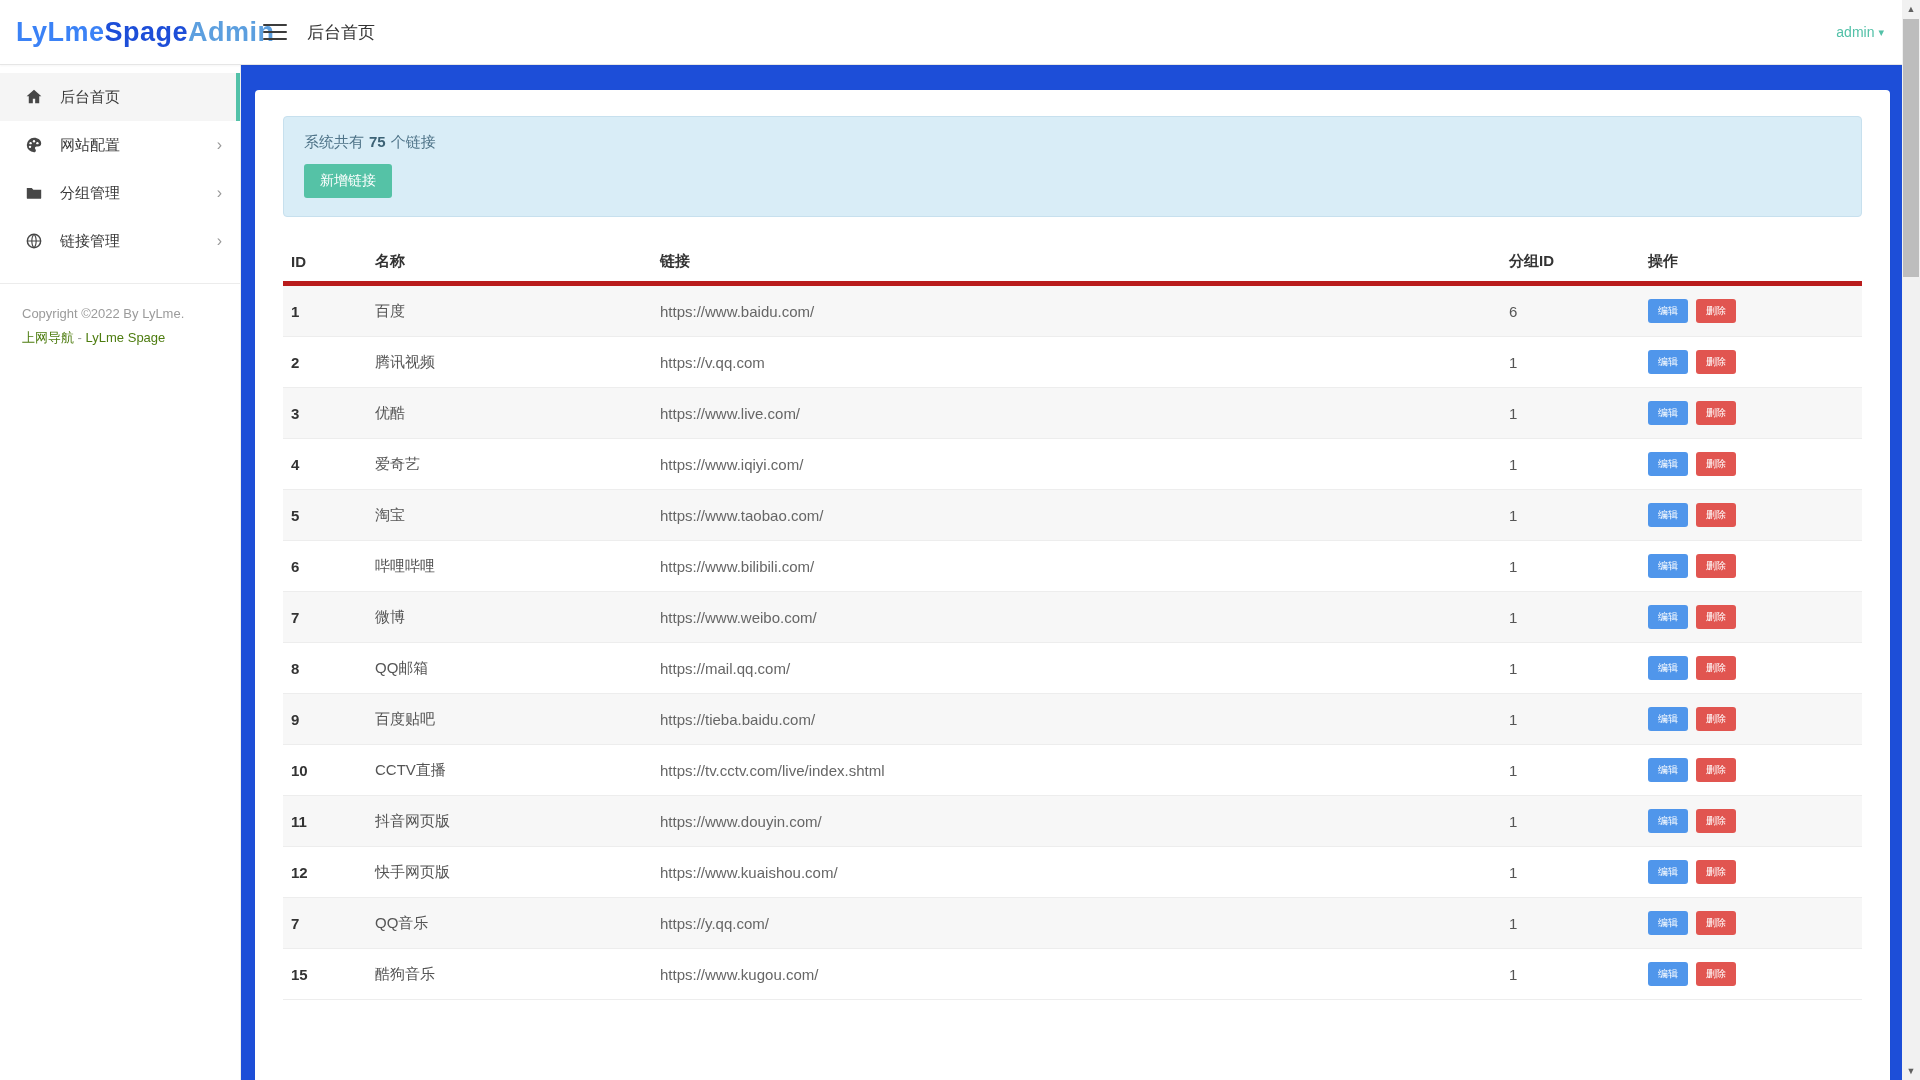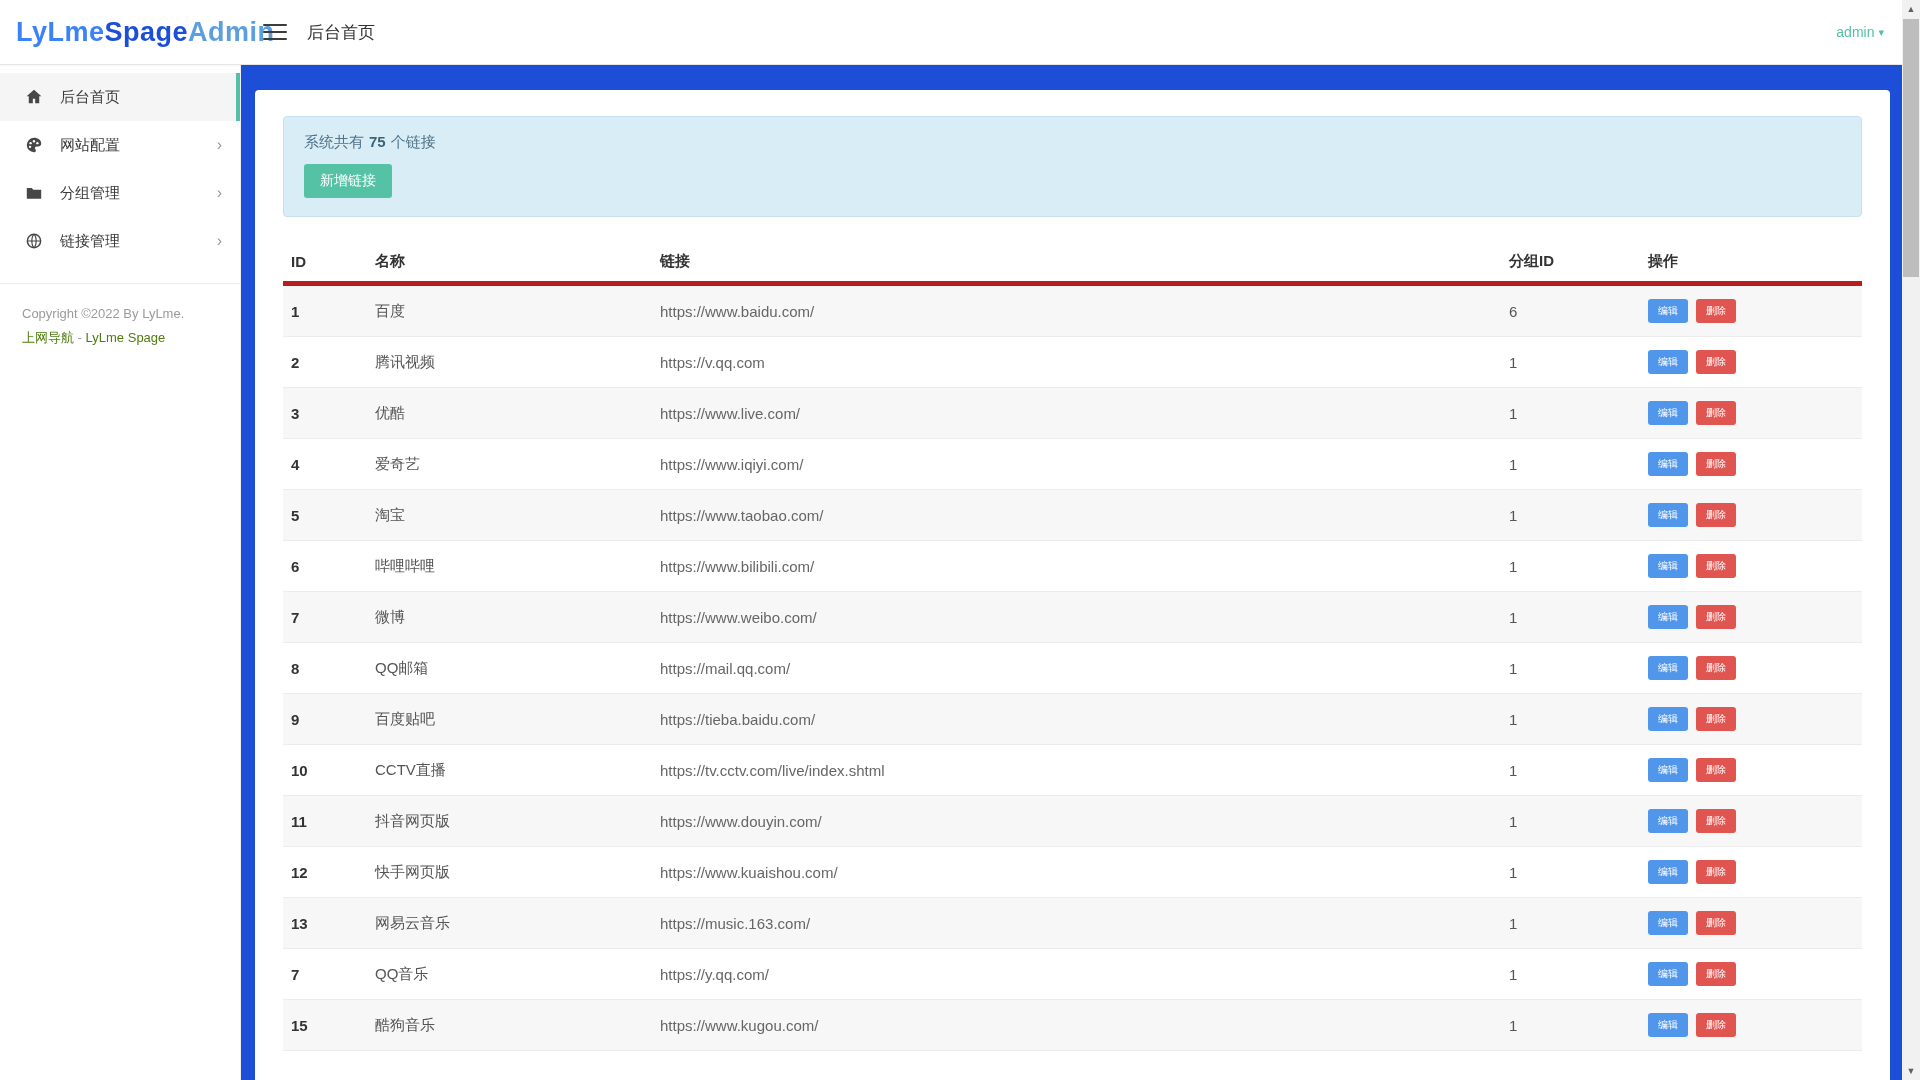--- a/index.html
+++ b/index.html
@@ -251,27 +251,20 @@
             <td class="c-actions"><button class="btn-edit">编辑</button><button class="btn-del">删除</button></td>
           </tr>
           <tr>
             <td class="c-id">12</td>
             <td class="c-name">快手网页版</td>
             <td class="c-url">https://www.kuaishou.com/</td>
             <td class="c-group">1</td>
             <td class="c-actions"><button class="btn-edit">编辑</button><button class="btn-del">删除</button></td>
           </tr>
           <tr>
-            <td class="c-id">13</td>
-            <td class="c-name">网易云音乐</td>
-            <td class="c-url">https://music.163.com/</td>
-            <td class="c-group">1</td>
-            <td class="c-actions"><button class="btn-edit">编辑</button><button class="btn-del">删除</button></td>
-          </tr>
-          <tr>
             <td class="c-id">7</td>
             <td class="c-name">QQ音乐</td>
             <td class="c-url">https://y.qq.com/</td>
             <td class="c-group">1</td>
             <td class="c-actions"><button class="btn-edit">编辑</button><button class="btn-del">删除</button></td>
           </tr>
           <tr>
             <td class="c-id">15</td>
             <td class="c-name">酷狗音乐</td>
             <td class="c-url">https://www.kugou.com/</td>

